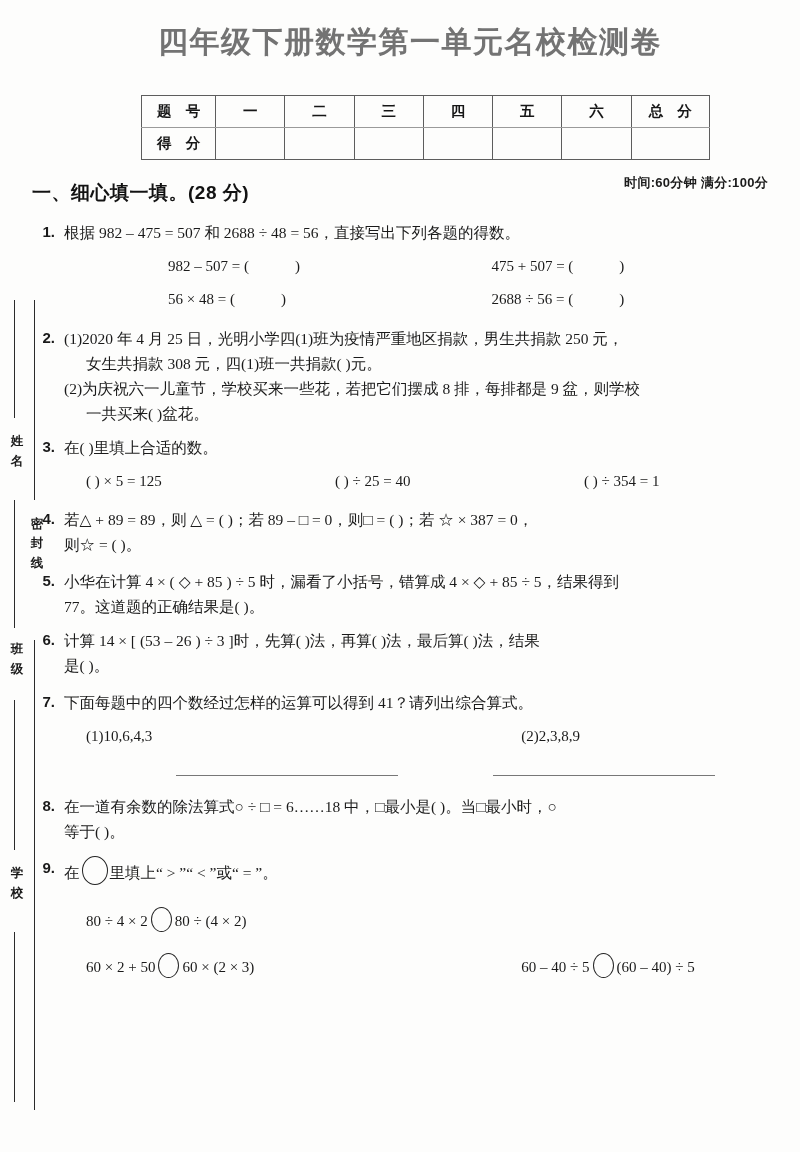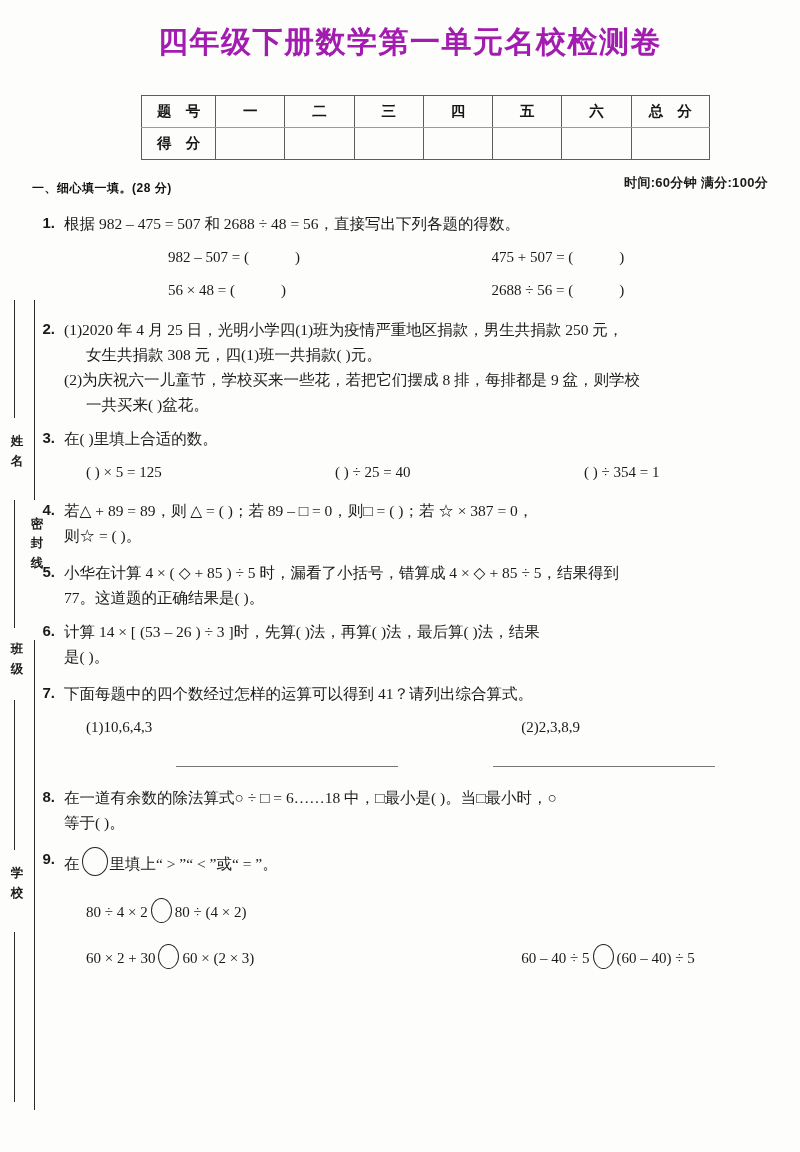--- a/index.html
+++ b/index.html
@@ -38,21 +38,21 @@
   .seal-label.inner { left: 28px; }
 
   
   .title {
     position: absolute; left: 52px; top: 22px; width: 716px;
     text-align: center;
     font-size: 30px;
     font-weight: 700;
     letter-spacing: 1.5px;
     font-family: "Liberation Serif", "DejaVu Serif", serif;
-    color: #a21caf;
+    color: #737373;
   }
 
   
   .score-table {
     position: absolute; left: 141px; top: 95px;
     border-collapse: collapse;
     width: 569px;
   }
   .score-table td {
     border: 1px solid #5d5d5d;
@@ -79,21 +79,21 @@
     color: #1b1b1b;
     font-family: "Liberation Sans", "DejaVu Sans", sans-serif;
     letter-spacing: 0.3px;
   }
 
   
   .content {
     position: absolute; left: 32px; top: 180px; width: 738px;
   }
   .section-head {
-    font-size: 12px;
+    font-size: 19px;
     font-weight: 700;
     letter-spacing: 0.5px;
     margin: 0 0 14px 0;
     font-family: "Liberation Sans", "DejaVu Sans", sans-serif;
     color: #121212;
   }
 
   .q {
     display: flex;
     align-items: flex-start;
@@ -304,20 +304,20 @@
 
     <div class="q" style="margin-top:12px;">
       <div class="q-num">9.</div>
       <div class="q-body">
         <span class="q-line"><span>在</span><span class="circ-big"></span><span>里填上“ &gt; ”“ &lt; ”或“ = ”。</span></span>
 
         <div class="expr-row c2 pad3" style="margin-top:22px;">
           <div><span>80 ÷ 4 × 2</span><span class="circ"></span><span>80 ÷ (4 × 2)</span></div>
         </div>
         <div class="expr-row c2 pad3" style="margin-top:20px;">
-          <div><span>60 × 2 + 30</span><span class="circ"></span><span>60 × (2 × 3)</span></div>
+          <div><span>60 × 2 + 50</span><span class="circ"></span><span>60 × (2 × 3)</span></div>
           <div><span>60 – 40 ÷ 5</span><span class="circ"></span><span>(60 – 40) ÷ 5</span></div>
         </div>
       </div>
     </div>
 
   </div>
 </div>
 
 </body></html>

